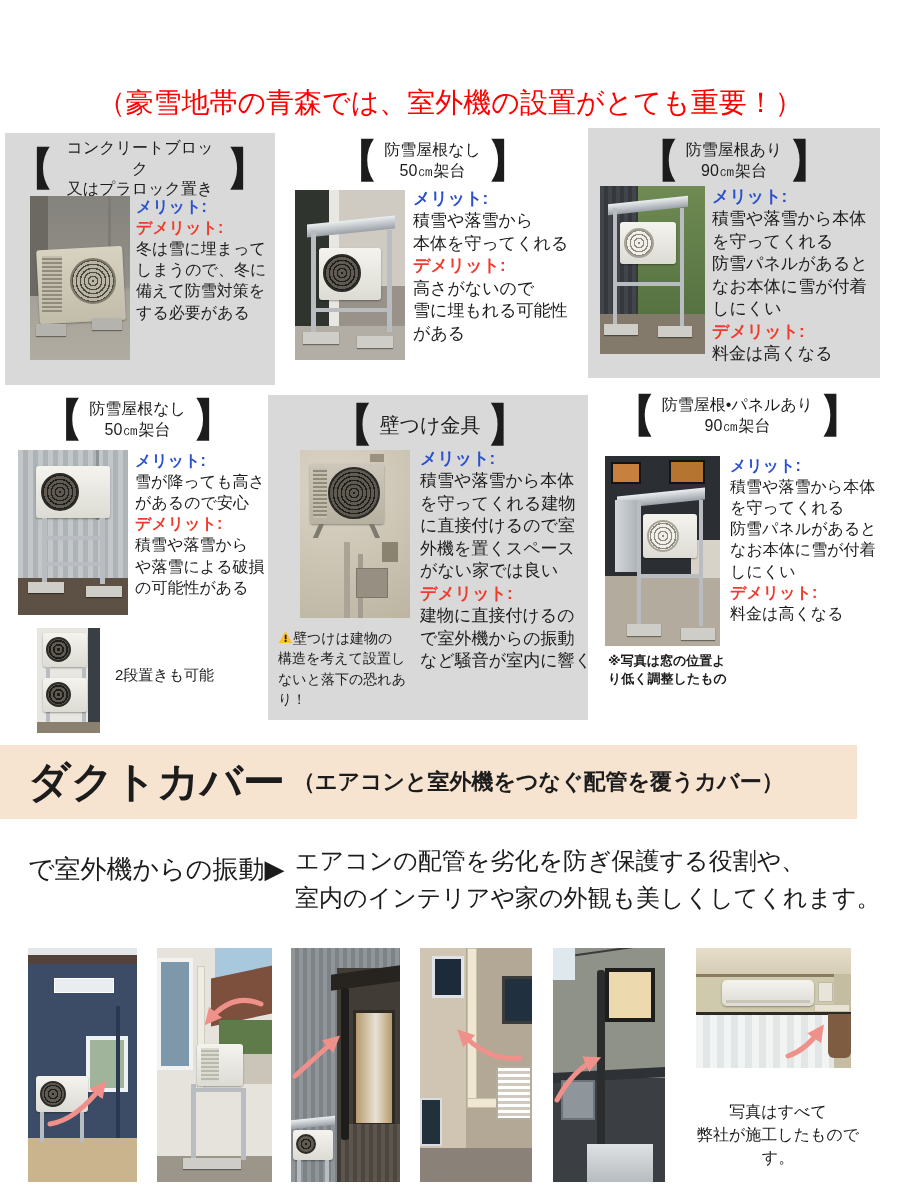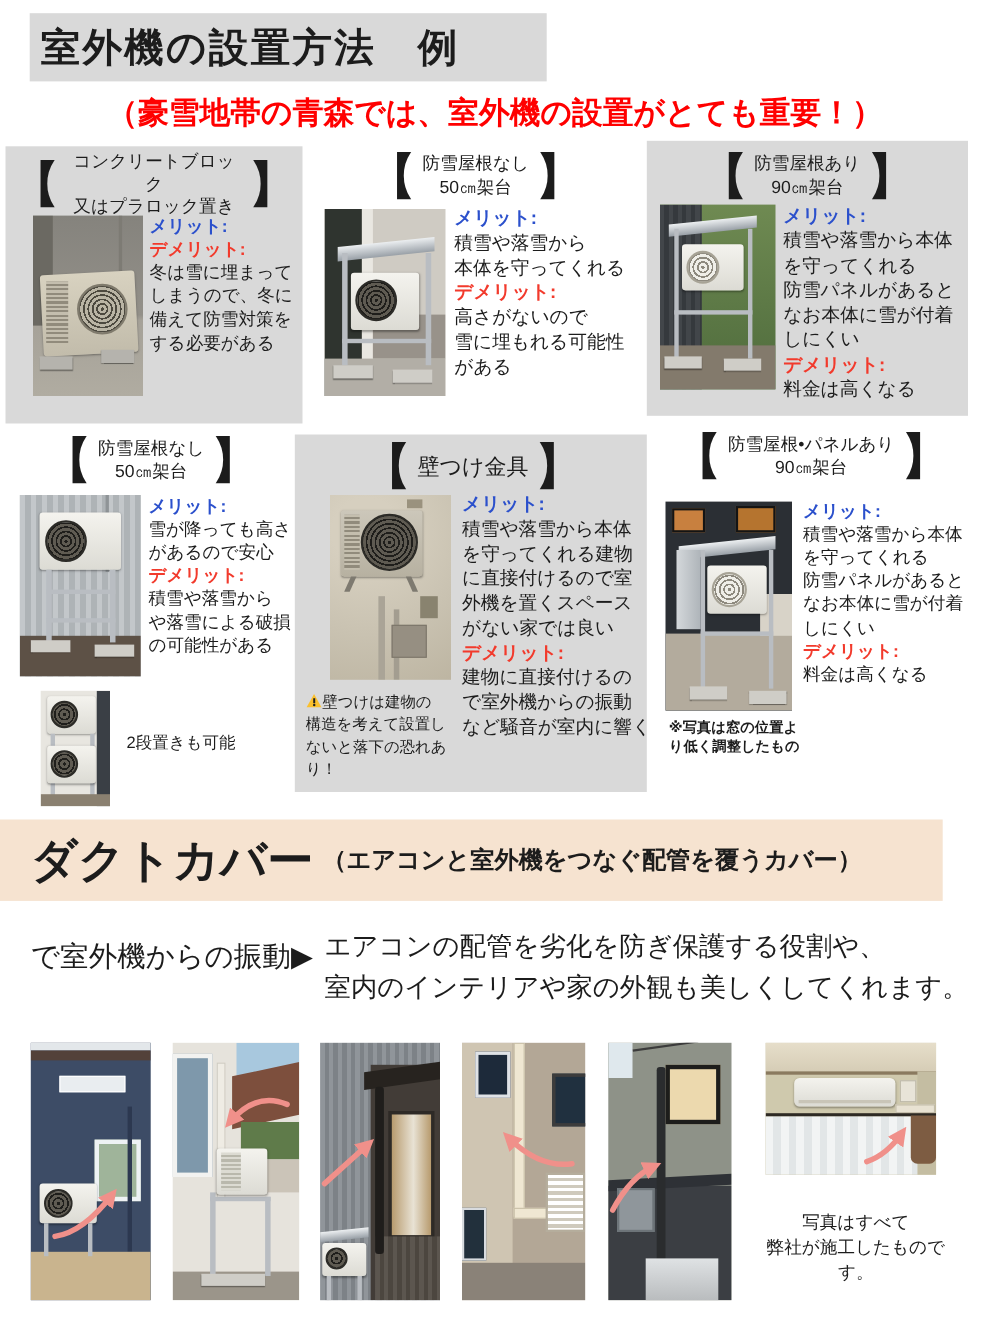--- a/index.html
+++ b/index.html
@@ -4,21 +4,21 @@
 <style>
   html,body{margin:0;padding:0;background:#fff;}
   .page{position:relative;width:900px;height:1200px;background:#ffffff;overflow:hidden;
         font-family:"Liberation Sans","DejaVu Sans",sans-serif;color:#1c1c1c;}
   .abs{position:absolute;}
   .pre{white-space:pre-line;}
   
   .title-box{left:27px;top:12px;width:470px;height:62px;background:var(--card-bg,#d9d9d9);
              display:flex;align-items:center;padding-left:10px;box-sizing:border-box;}
   .title-box span{font-size:36px;font-weight:bold;letter-spacing:2px;}
-  .subtitle{left:0;top:84px;width:900px;text-align:center;font-size:28px;font-weight:bold;
+  .subtitle{left:0;top:84px;width:900px;text-align:center;font-size:28px;font-weight:normal;
             color:var(--subtitle,#ff0000);}
   
   .card-bg{background:var(--card-bg,#d9d9d9);}
   .card-title{display:flex;align-items:center;justify-content:center;gap:6px;}
   .bracket{font-size:44px;font-weight:bold;line-height:.9;}
   .ttl{font-size:16px;line-height:1.3;text-align:center;}
   .ttl-big{font-size:20px;}
   .tb{line-height:1.32;}
   .tb span{display:block;}
   .merit-label{color:var(--merit,#2b50cc);font-weight:bold;}
@@ -49,23 +49,20 @@
   .banner .hs{font-size:22px;font-weight:bold;text-align:center;}
   .duct-lead{left:28px;top:852px;font-size:26px;}
   .duct-body{left:295px;top:842px;font-size:24px;line-height:1.55;}
   .footer-note{left:688px;top:1100px;width:180px;text-align:center;font-size:16px;line-height:1.45;}
 </style>
 </head>
 <body>
 
 <div class="page">
 
-  <div class="abs title-box">
-    <span>室外機の設置方法　例</span>
-  </div>
   <div class="abs subtitle">（豪雪地帯の青森では、室外機の設置がとても重要！）</div>
 
   <div class="abs card-bg" style="left:5px;top:133px;width:270px;height:252px;"></div>
   <div class="abs card-bg" style="left:588px;top:128px;width:292px;height:250px;"></div>
   <div class="abs card-bg" style="left:268px;top:395px;width:320px;height:325px;"></div>
 
   <div class="abs card-title" style="left:10px;top:140px;width:260px;height:58px;">
     <span class="bracket">【</span>
     <span class="ttl pre">コンクリートブロック
 又はプラロック置き</span>

